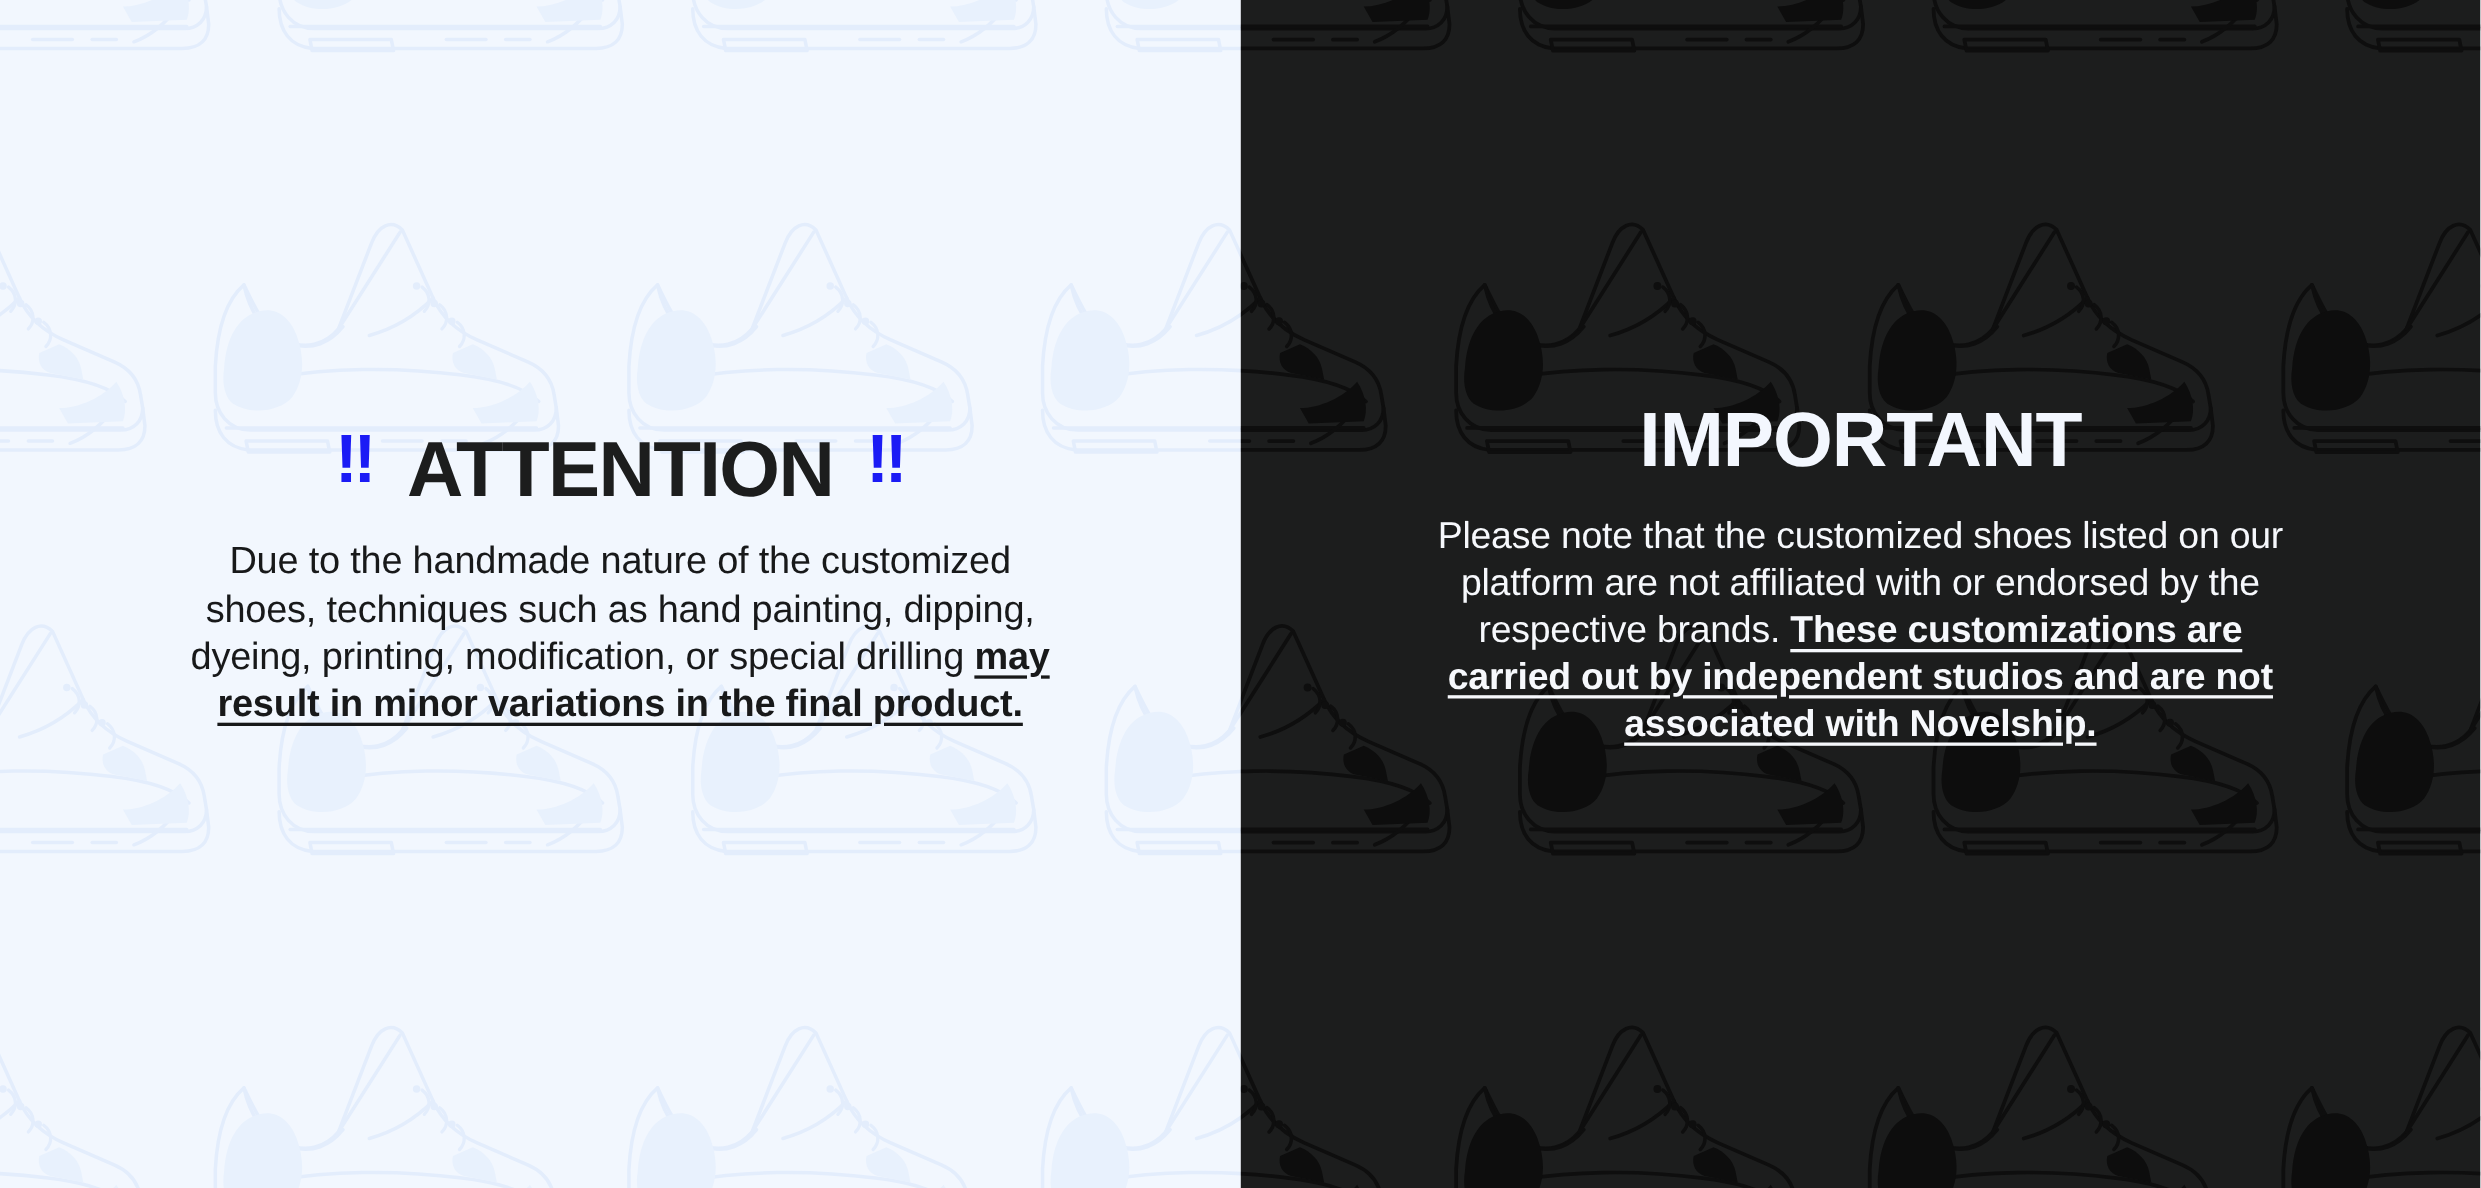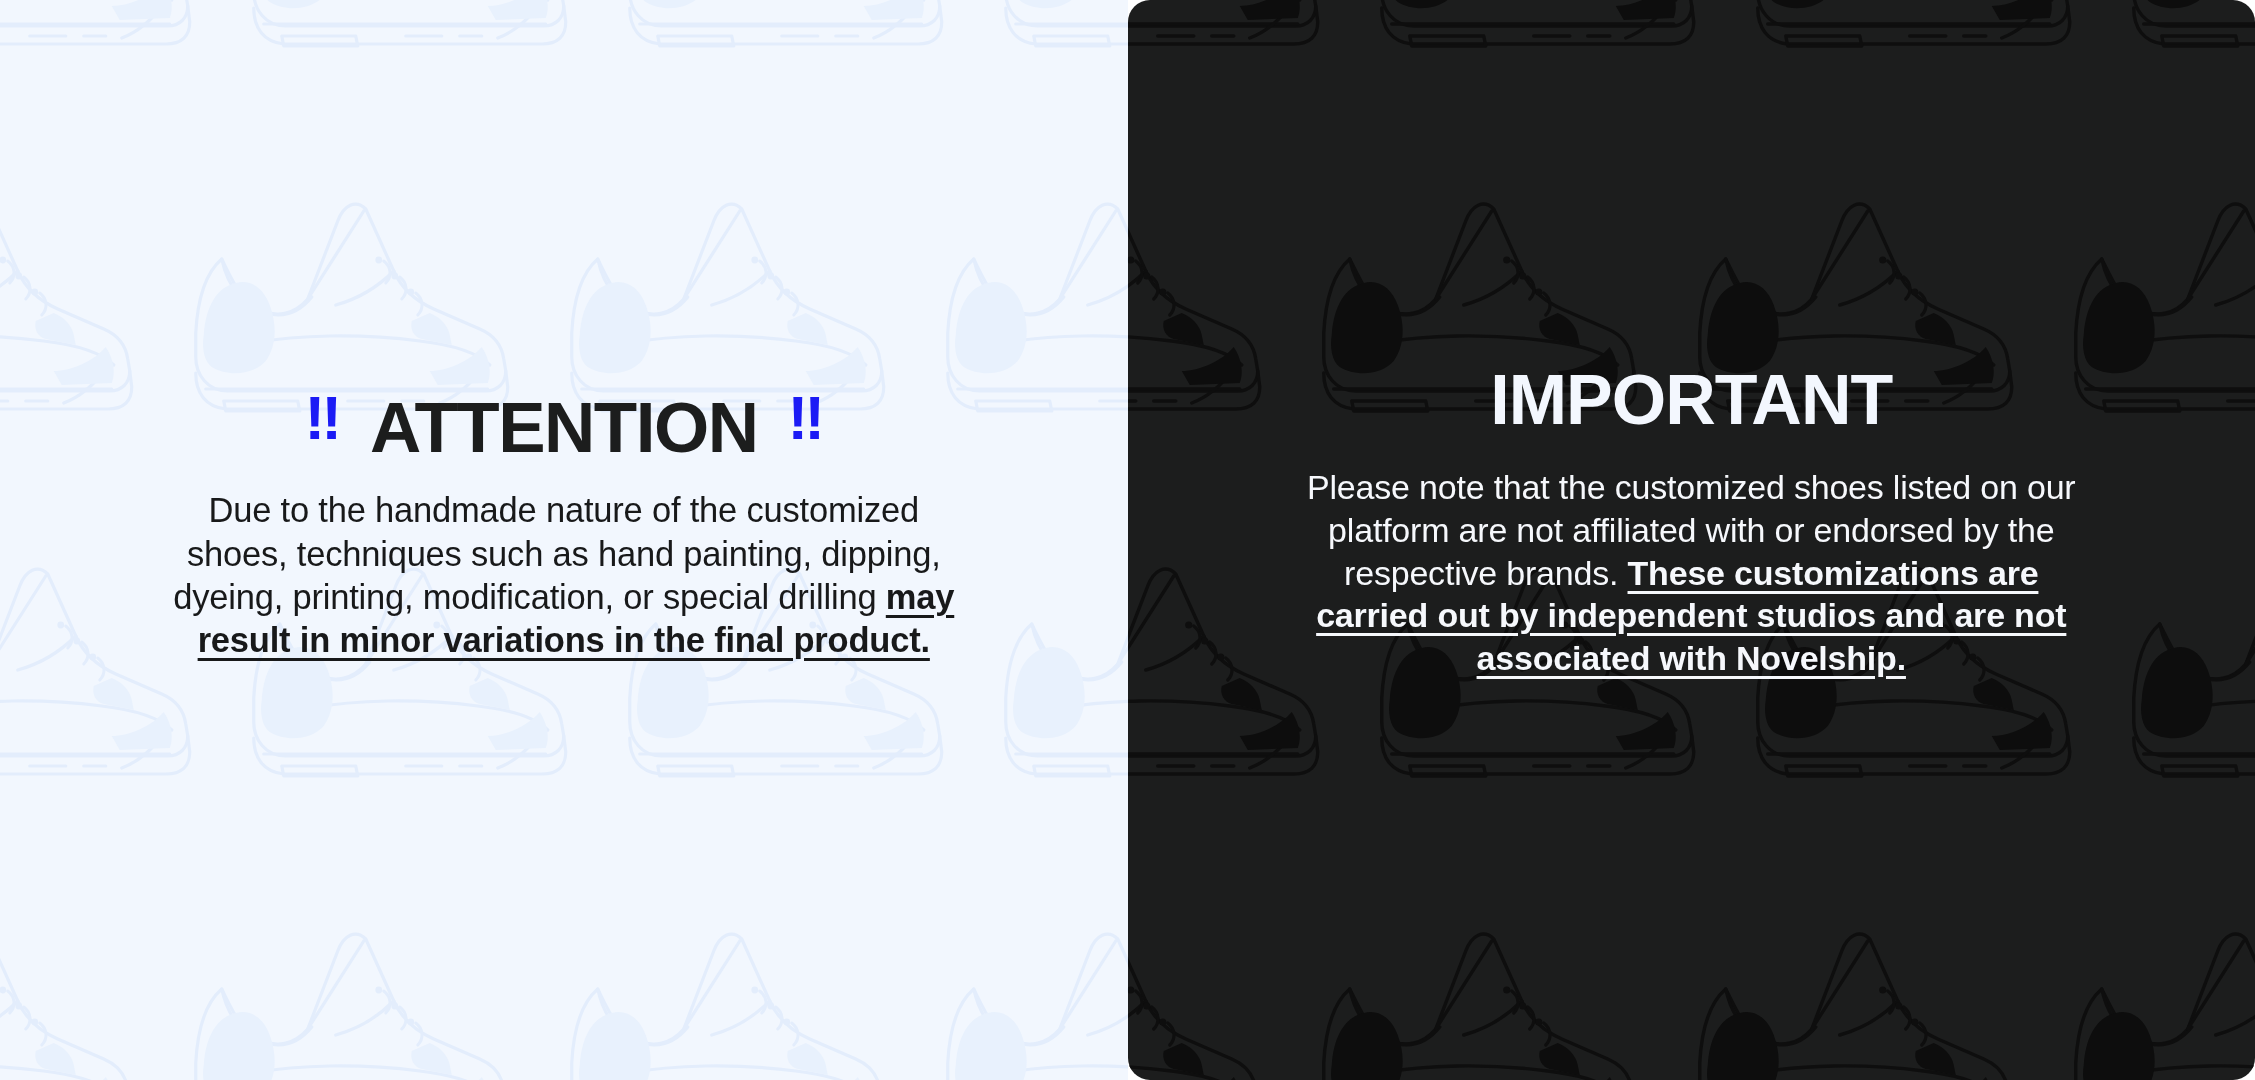--- a/index.html
+++ b/index.html
@@ -10,21 +10,21 @@
   #stage {
     position:relative; width:2255px; height:1080px;
     display:flex;
   }
   .panel {
     position:relative; width:1127.5px; height:1080px;
     overflow:hidden;
     display:flex; align-items:center; justify-content:center;
   }
   .panel.left  { background:#f2f7fe; }
-  .panel.right { background:#1c1d1d;border-radius:22px; }
+  .panel.right { background:#1c1d1d; }
 
   .pattern {
     position:absolute; inset:0;
     pointer-events:none;
   }
   .pattern svg { display:block; width:100%; height:100%; }
 
   .content {
     position:relative; z-index:2;
     width:100%;

